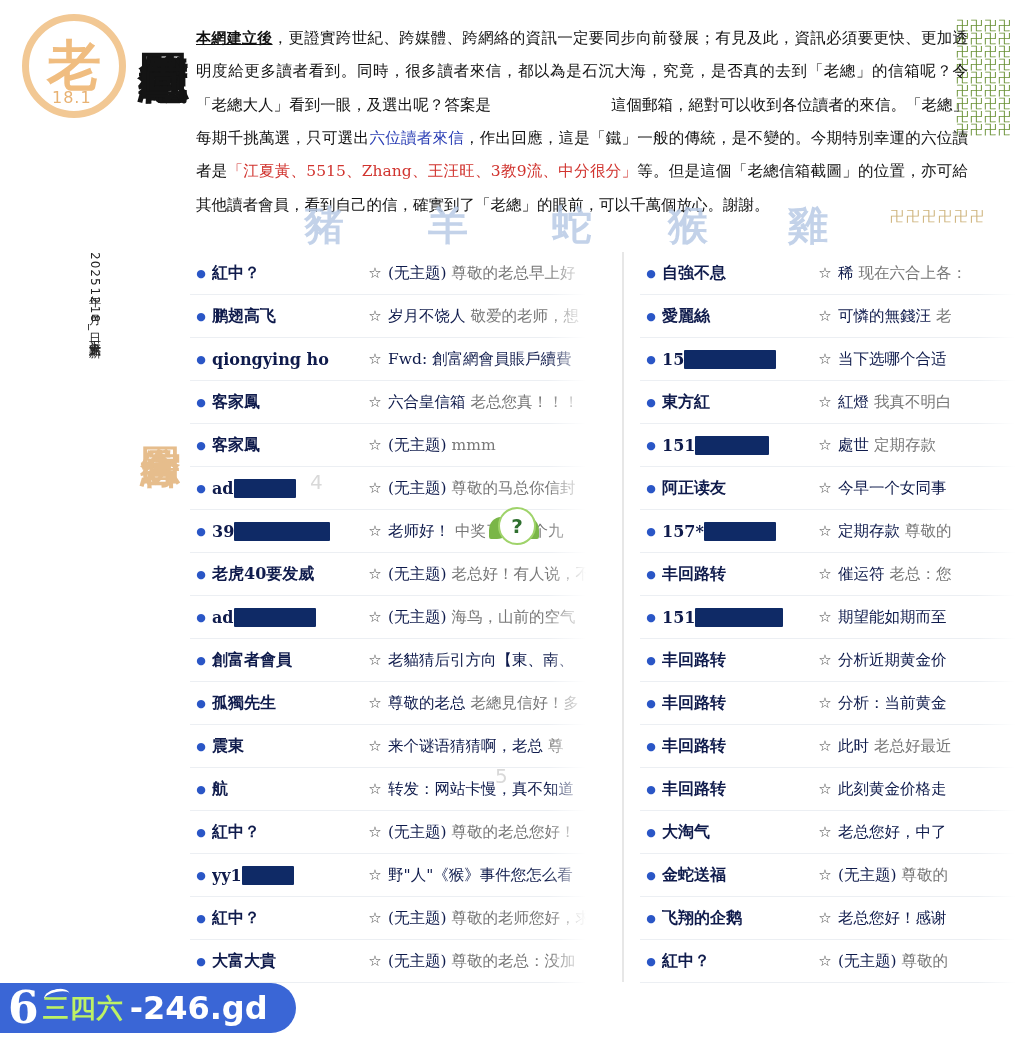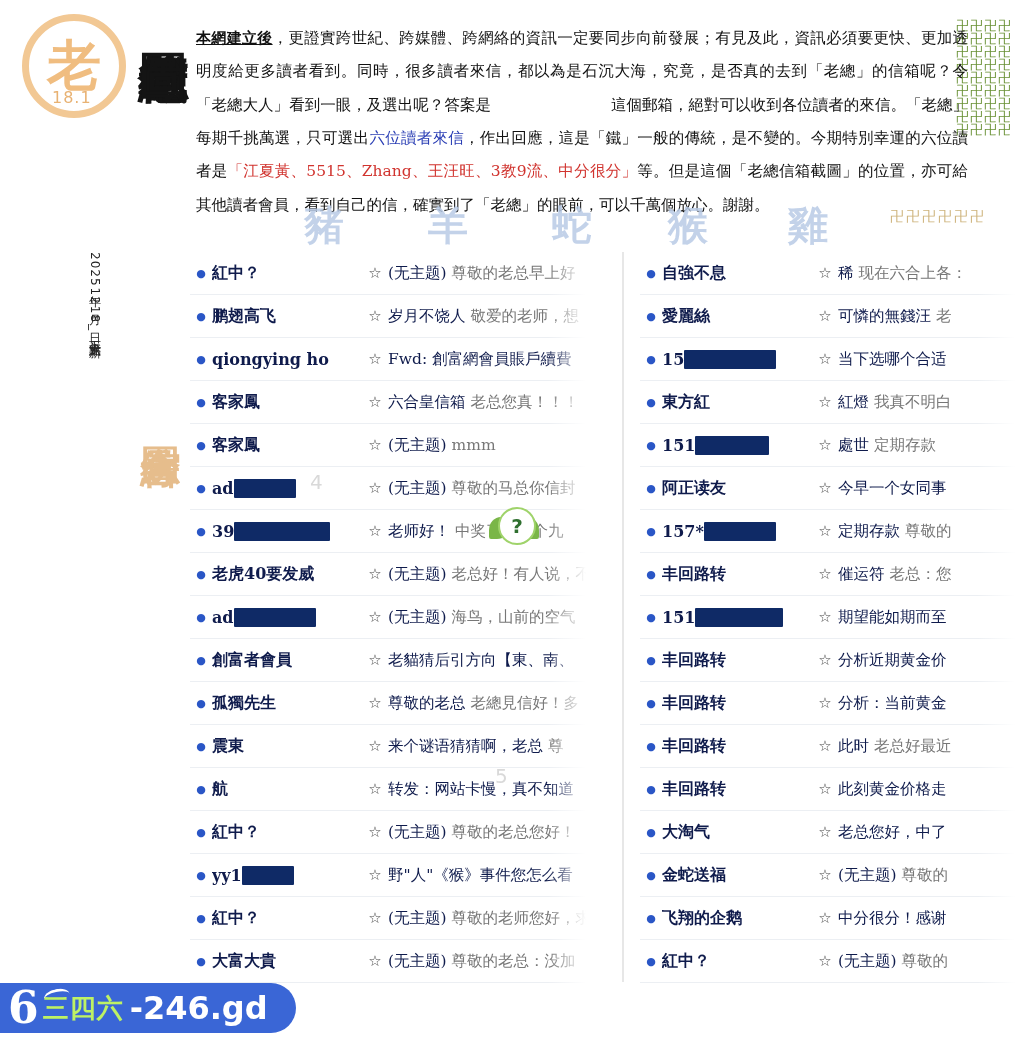--- a/index.html
+++ b/index.html
@@ -483,21 +483,21 @@
       <div class="row right">
         <span class="bullet">●</span>
         <span class="sender">金蛇送福</span>
         <span class="star">☆</span>
         <span class="subject"><span>(无主题)</span><span class="dim"> 尊敬的</span></span>
       </div>
       <div class="row right">
         <span class="bullet">●</span>
         <span class="sender">飞翔的企鹅</span>
         <span class="star">☆</span>
-        <span class="subject"><span>中分很分！感谢</span></span>
+        <span class="subject"><span>老总您好！感谢</span></span>
       </div>
       <div class="row right">
         <span class="bullet">●</span>
         <span class="sender">紅中？</span>
         <span class="star">☆</span>
         <span class="subject"><span>(无主题)</span><span class="dim"> 尊敬的</span></span>
       </div>
       <div class="fade"></div>
     </div>
   <div class="wm wm2">4</div>

